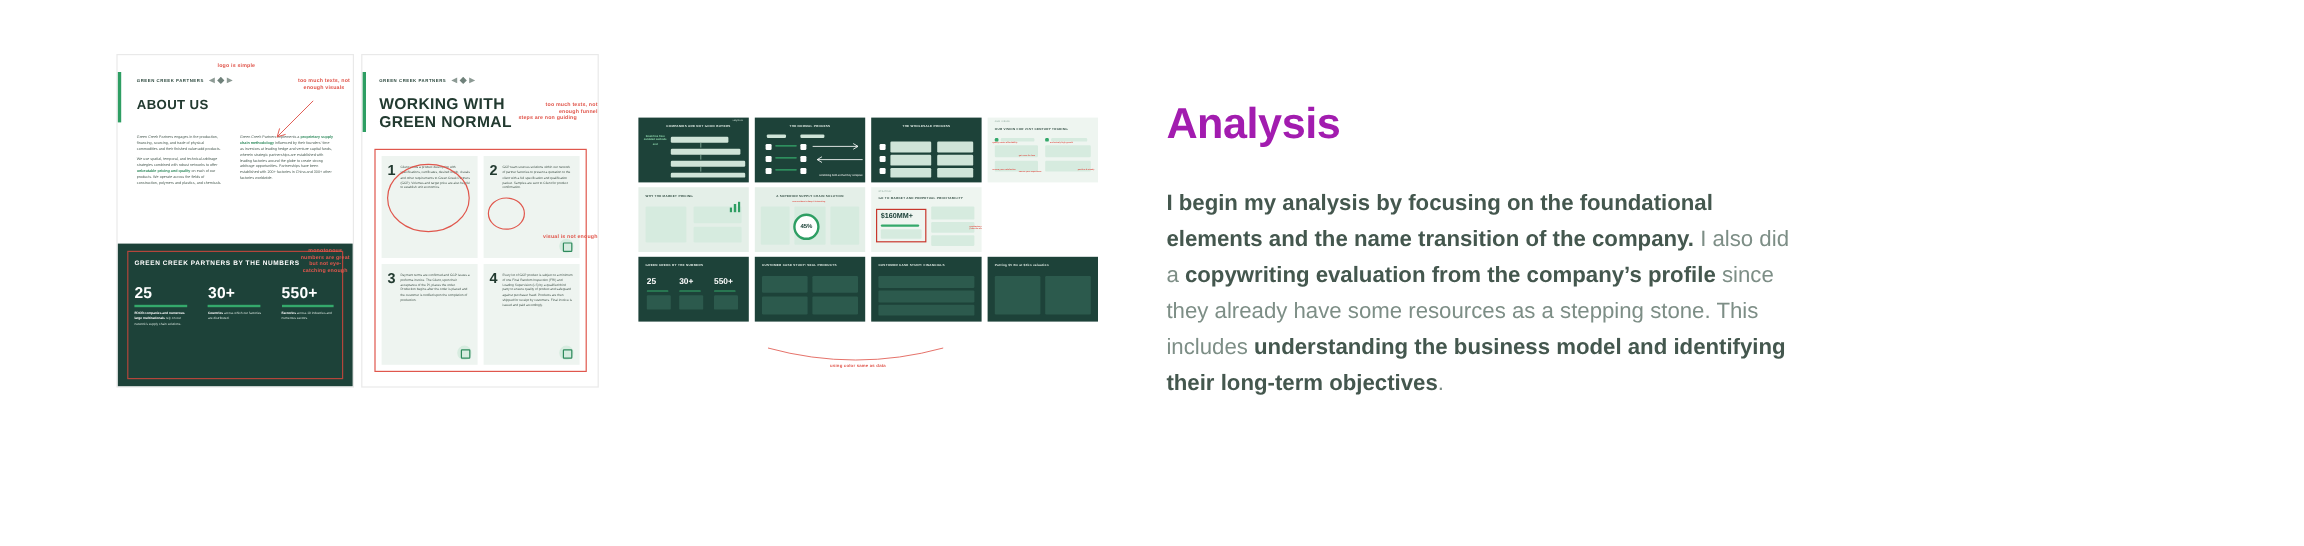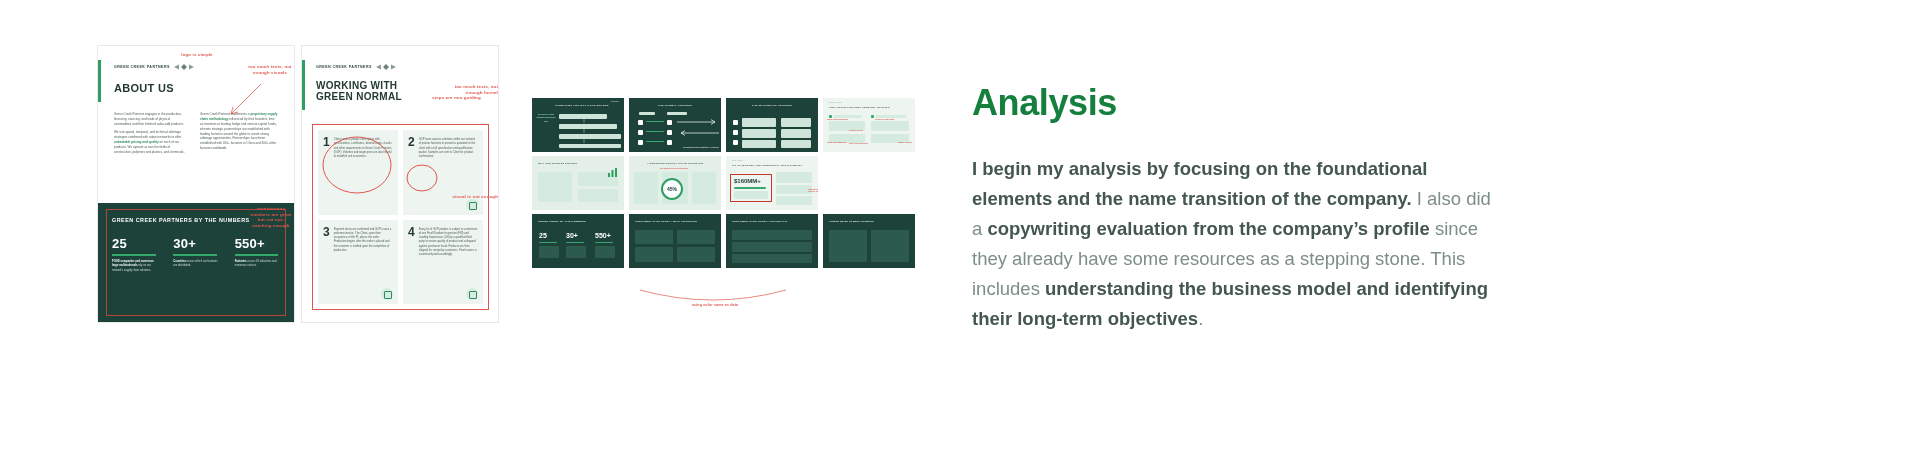--- a/index.html
+++ b/index.html
@@ -25,21 +25,21 @@
   .brandline {
     display: flex; align-items: center; gap: 4px;
     font-size: 3.6px; letter-spacing: .45px; color: #2f4b40; font-weight: 700;
   }
   .brand-glyph { display:block; }
 
   .slide-title {
     font-weight: 800; color: #223a30; letter-spacing: .3px;
     font-size: 11px; line-height: 1.12;
   }
-  .slide-title.sm { font-size: 10px; }
+  .slide-title.sm { font-size: 13px; }
 
   .body-col { font-size: 3.1px; line-height: 1.58; color: #4b5d54; }
   .body-col p { margin-bottom: 3.4px; }
   .body-col b { color: #2e8a5c; }
 
   
   .stats-panel {
     position: absolute; left: 0; right: 0; bottom: 0;
     background: #1d4239; color: #fff; padding: 14px 12px 12px 14px;
   }
@@ -107,21 +107,21 @@
     position: absolute; border-radius: 50%;
     border: 2px solid #2e9e63; display:flex; align-items:center; justify-content:center;
     font-size: 5px; font-weight: 800; color: #1d4239; background:#ffffff;
   }
   .redbox { position:absolute; border:1px solid #c8372d; }
   .micro { position:absolute; font-size:1.7px; color:#e0574d; font-weight:700; line-height:1.3; }
 
   
   #analysis { position: absolute; left: 972px; top: 82px; width: 520px; }
   #analysis-heading {
-    font-size: 36px; font-weight: 800; color: #15803d; letter-spacing: -0.4px;
+    font-size: 36px; font-weight: 800; color: #a21caf; letter-spacing: -0.4px;
   }
   #analysis-body {
     margin-top: 30px; font-size: 18.5px; line-height: 1.62;
     color: #7d8e86; font-weight: 400;
   }
   #analysis-body b { color: #44574e; font-weight: 700; }
 </style>
 </head>
 <body>
 

